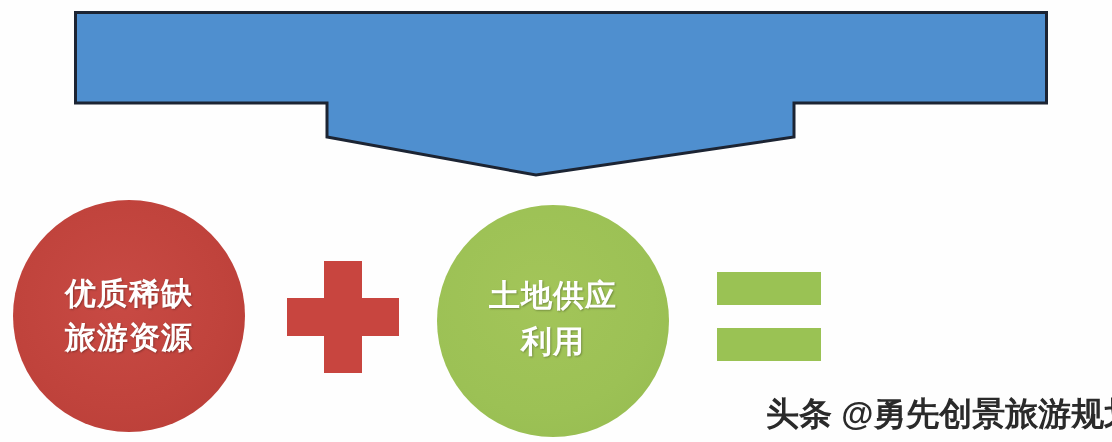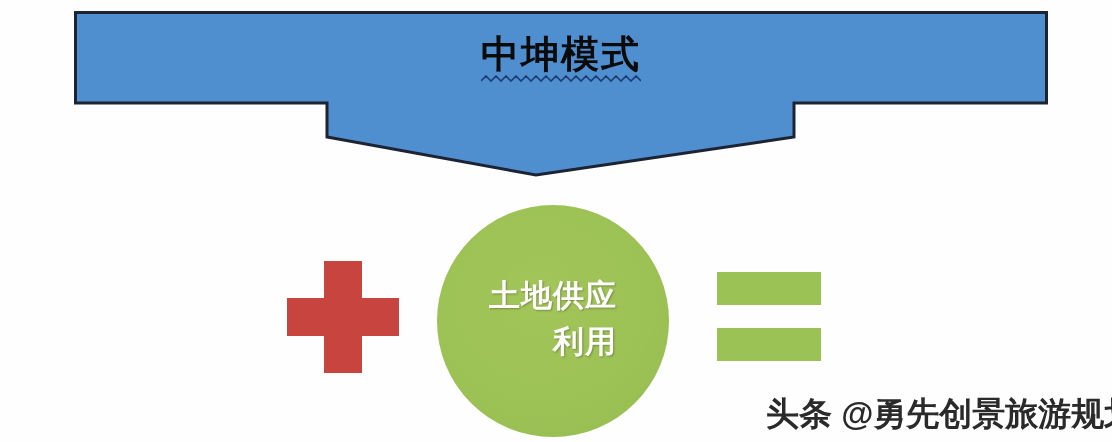--- a/index.html
+++ b/index.html
@@ -86,21 +86,20 @@
     line-height: 44px;
     letter-spacing: 1px;
   }
 
   .circle-green {
     left: 437px;
     top: 205px;
     width: 232px;
     height: 232px;
     background: radial-gradient(circle at 44% 40%, #a3c559 0%, #9cc155 60%, #95bb50 100%);
-    text-align: right;
   }
   .circle-green .label {
     font-size: 31px;
     line-height: 46px;
     letter-spacing: 1px;
     margin-top: -4px;
   }
 
   .circle-purple {
     left: 872px;
@@ -174,29 +173,25 @@
 <body>
 
 <div id="canvas">
 
   <div class="banner-arrow">
     <svg viewBox="0 0 974 166" preserveAspectRatio="none">
       <polygon points="1.5,1.5 972.5,1.5 972.5,92 720,92 720,126 462,164 253,126 253,92 1.5,92" fill="#4f8fcf" stroke="#1c2433" stroke-width="3" stroke-linejoin="miter"></polygon>
     </svg>
   </div>
 
-  <div class="banner-title">
-    <span class="squiggle-wrap">
-      <span>中坤模式</span>
-      <svg class="squiggle" viewBox="0 0 160 8" preserveAspectRatio="none">
-        <path d="M0,6 L5,1 L10,6 L15,1 L20,6 L25,1 L30,6 L35,1 L40,6 L45,1 L50,6 L55,1 L60,6 L65,1 L70,6 L75,1 L80,6 L85,1 L90,6 L95,1 L100,6 L105,1 L110,6 L115,1 L120,6 L125,1 L130,6 L135,1 L140,6 L145,1 L150,6 L155,1 L160,6" fill="none" stroke="#1f3d73" stroke-width="1.6"></path>
-      </svg>
-    </span>
-  </div>
-
+
+  <div class="circle circle-red">
+    <span class="label">优质稀缺
+旅游资源</span>
+  </div>
 
   <div class="plus-sign">
     <div class="bar bar-h"></div>
     <div class="bar bar-v"></div>
   </div>
 
   <div class="circle circle-green">
     <span class="label">土地供应
 利用</span>
   </div>

